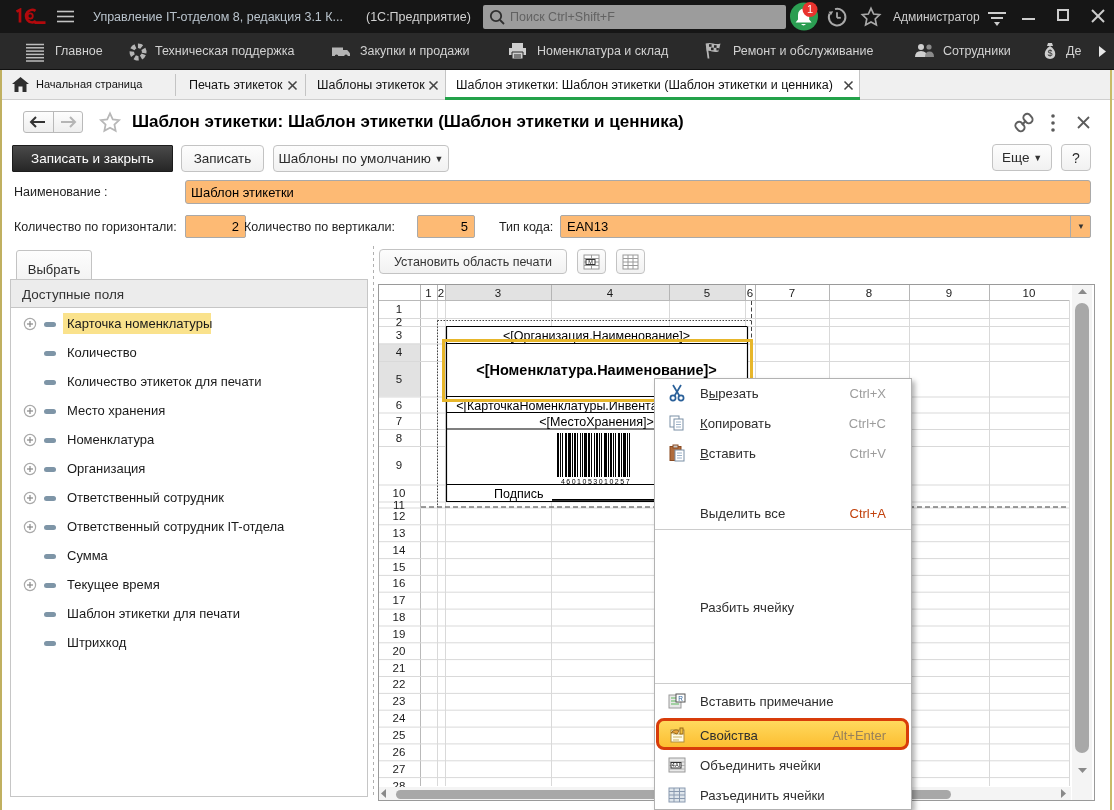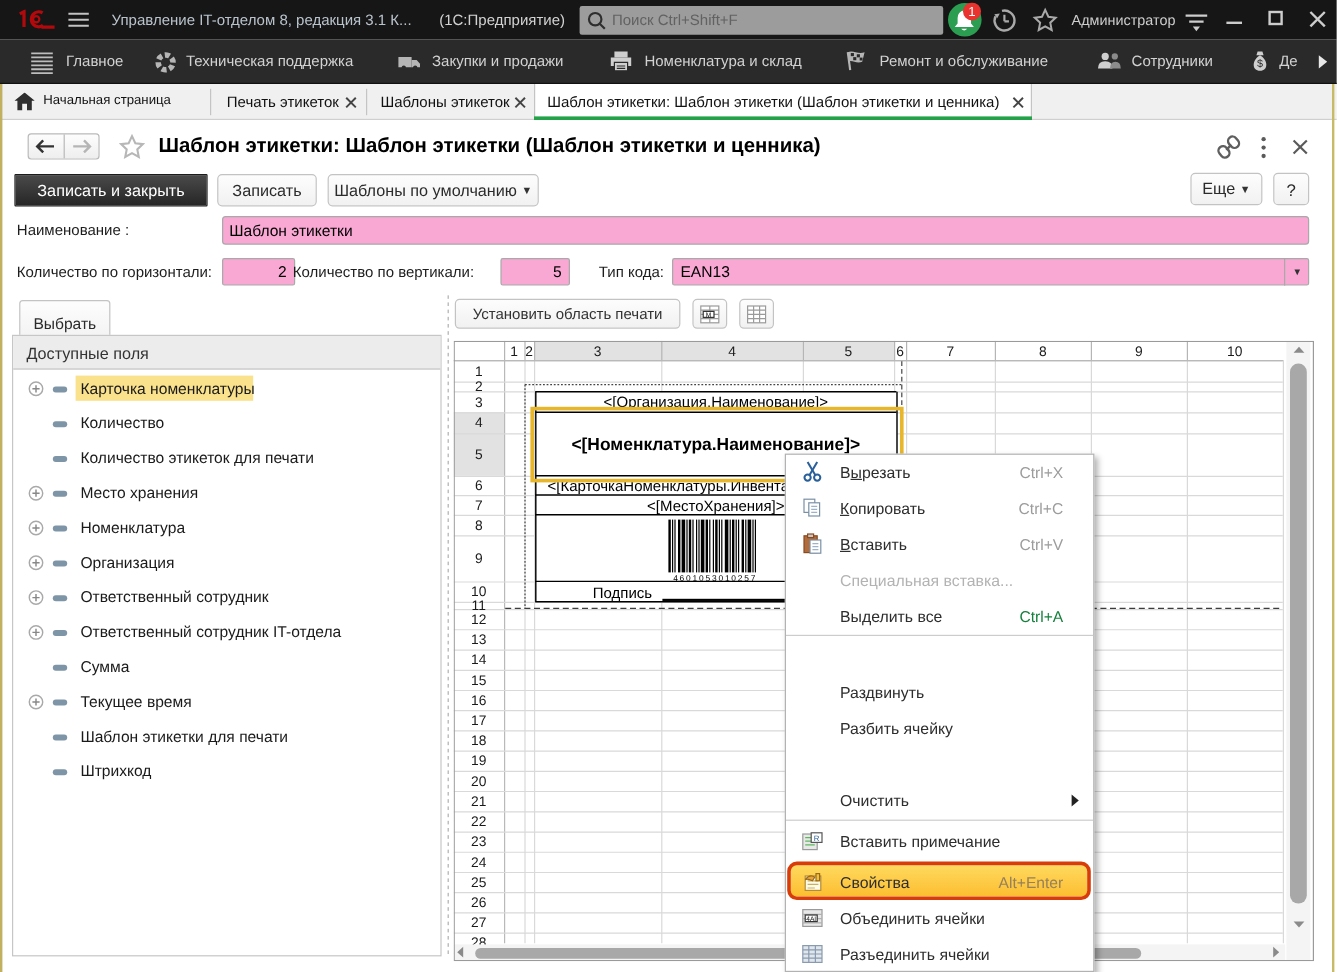--- a/index.html
+++ b/index.html
@@ -1,19 +1,19 @@
 <!DOCTYPE html>
 <html><head><meta charset="utf-8">
 <style>
 *{margin:0;padding:0;box-sizing:border-box}
 body{font-family:"Liberation Sans",sans-serif;}
 #root{position:relative;width:1114px;height:810px;background:#fff;overflow:hidden;font-family:"Liberation Sans",sans-serif;text-align:right;}
 .abs{position:absolute;}
 .btn{position:absolute;background:linear-gradient(#fdfdfd,#f1f1f1);border:1px solid #c3c3c3;border-radius:4px;color:#2b2b2b;display:flex;align-items:center;justify-content:center;font-size:13px;}
-.inp{position:absolute;background:#f9a8d4;border:1px solid #a9a9a9;border-radius:2px;font-size:13px;color:#000;display:flex;align-items:center;}
+.inp{position:absolute;background:#fdba74;border:1px solid #a9a9a9;border-radius:2px;font-size:13px;color:#000;display:flex;align-items:center;}
 .lbl{position:absolute;font-size:12.5px;color:#1d1d1d;white-space:nowrap;}
 .mi{position:absolute;left:0;width:100%;height:30px;display:flex;align-items:center;}
 .mi .t{position:absolute;left:46px;font-size:13.2px;color:#2e2e2e;white-space:nowrap;}
 .mi .s{position:absolute;right:26px;font-size:13px;color:#9c9c9c;}
 .mi .ic{position:absolute;left:13px;width:20px;height:20px;display:flex;align-items:center;justify-content:center;}
 </style></head><body>
 <div id="root">
 
 
 <div class="abs" style="left:0;top:0;width:1114px;height:33px;background:#161616;"></div>
@@ -504,39 +504,27 @@
               <g stroke="#9db2c8">
                 <line x1="9" y1="9" x2="14" y2="9"></line>
                 <line x1="9" y1="11.5" x2="14" y2="11.5"></line>
                 <line x1="9" y1="14" x2="14" y2="14"></line>
               </g>
             </svg>
           </span>
           <span class="t" style="color:#2e2e2e;"><u>В</u>ставить</span>
           <span class="s" style="color:#9c9c9c;">Ctrl+V</span>
         </div>
-        <div class="mi" style="top:90px;">
-          <span class="t" style="color:#b3b3b3;">Специальная вставка...</span>
-        </div>
         <div class="mi" style="top:120px;">
           <span class="t" style="color:#2e2e2e;">Вы<u>д</u>елить все</span>
-          <span class="s" style="color:#15803d;">Ctrl+A</span>
+          <span class="s" style="color:#c2410c;">Ctrl+A</span>
         </div>
         <div class="abs" style="left:1px;top:151px;width:256px;height:1px;background:#cccccc;"></div>
-        <div class="mi" style="top:184px;">
-          <span class="t" style="color:#2e2e2e;">Раздвинуть</span>
-        </div>
         <div class="mi" style="top:214px;">
           <span class="t" style="color:#2e2e2e;">Разбить ячейку</span>
-        </div>
-        <div class="mi" style="top:274px;">
-          <span class="t" style="color:#2e2e2e;">Очистить</span>
-          <span class="abs" style="right:12px;top:8px;"><svg width="8" height="12">
-              <path d="M1 1 l6 5 l-6 5z" fill="#222"></path>
-            </svg></span>
         </div>
         <div class="abs" style="left:1px;top:305px;width:256px;height:1px;background:#cccccc;"></div>
         <div class="mi" style="top:308px;">
           <span class="ic">
             <svg width="19" height="17">
               <rect x="1" y="2" width="12" height="13" fill="#e8e8e8" stroke="#9a9a9a"></rect>
               <g stroke="#5cb85c">
                 <line x1="3" y1="5" x2="11" y2="5"></line>
                 <line x1="3" y1="8" x2="11" y2="8"></line>
                 <line x1="3" y1="11" x2="11" y2="11"></line>

